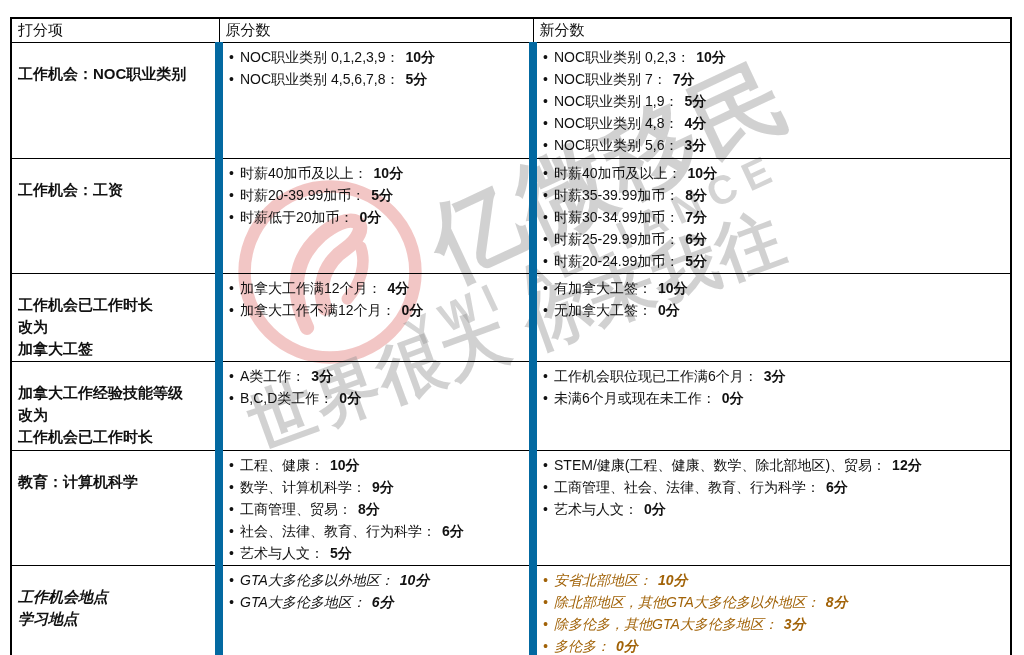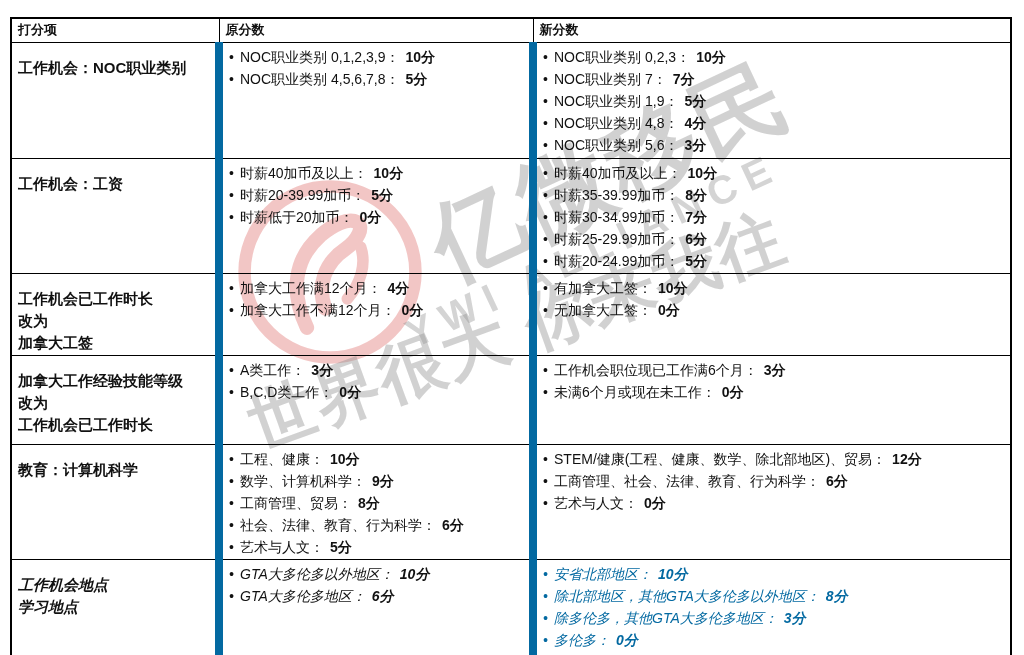--- a/index.html
+++ b/index.html
@@ -35,30 +35,30 @@
     position:absolute;left:10px;top:17px;z-index:1;
     width:1000px;border-collapse:collapse;table-layout:fixed;
     background:transparent;color:#111;
     border:2px solid #000;border-bottom:4px solid #000;
   }
   col.c1{width:208px;} col.c2{width:314px;} col.c3{width:478px;}
   .score-table th,.score-table td{
     border:1px solid #000;vertical-align:top;background:transparent;
     padding:1px 4px 1px 6px;text-align:left;
   }
-  .score-table th{font-size:13px;font-weight:700;height:21px;line-height:19px;}
+  .score-table th{font-size:15px;font-weight:400;height:21px;line-height:19px;}
   .score-table td{font-size:14px;}
-  .score-table td.col-item{font-weight:700;font-size:15px;line-height:22px;padding-top:14px;}
+  .score-table td.col-item{font-weight:700;font-size:15px;line-height:22px;padding-top:20px;}
   .score-table td+td{border-left:8px solid #0369a1;}
   .item-line{white-space:nowrap;}
   .bullets{padding-top:2px;}
   .bullet{line-height:22px;white-space:nowrap;}
   .bullet .b{display:inline-block;width:11px;}
   .bullet .score{font-weight:700;margin-left:6px;}
-  td.red-cell .bullet{color:#0369a1;}
+  td.red-cell .bullet{color:#a16207;}
 </style>
 </head>
 <body>
 
 <div class="page">
 
   <div class="watermark">
     <svg class="wm-logo" viewBox="0 0 200 200">
       <circle cx="100" cy="100" r="89" stroke-width="13"></circle>
       <path d="M76 158 C58 120 63 86 90 62 C103 51 119 43 128 48 C136 53 129 67 116 76 C95 90 86 114 95 138" stroke-width="15" stroke-linecap="round"></path>

